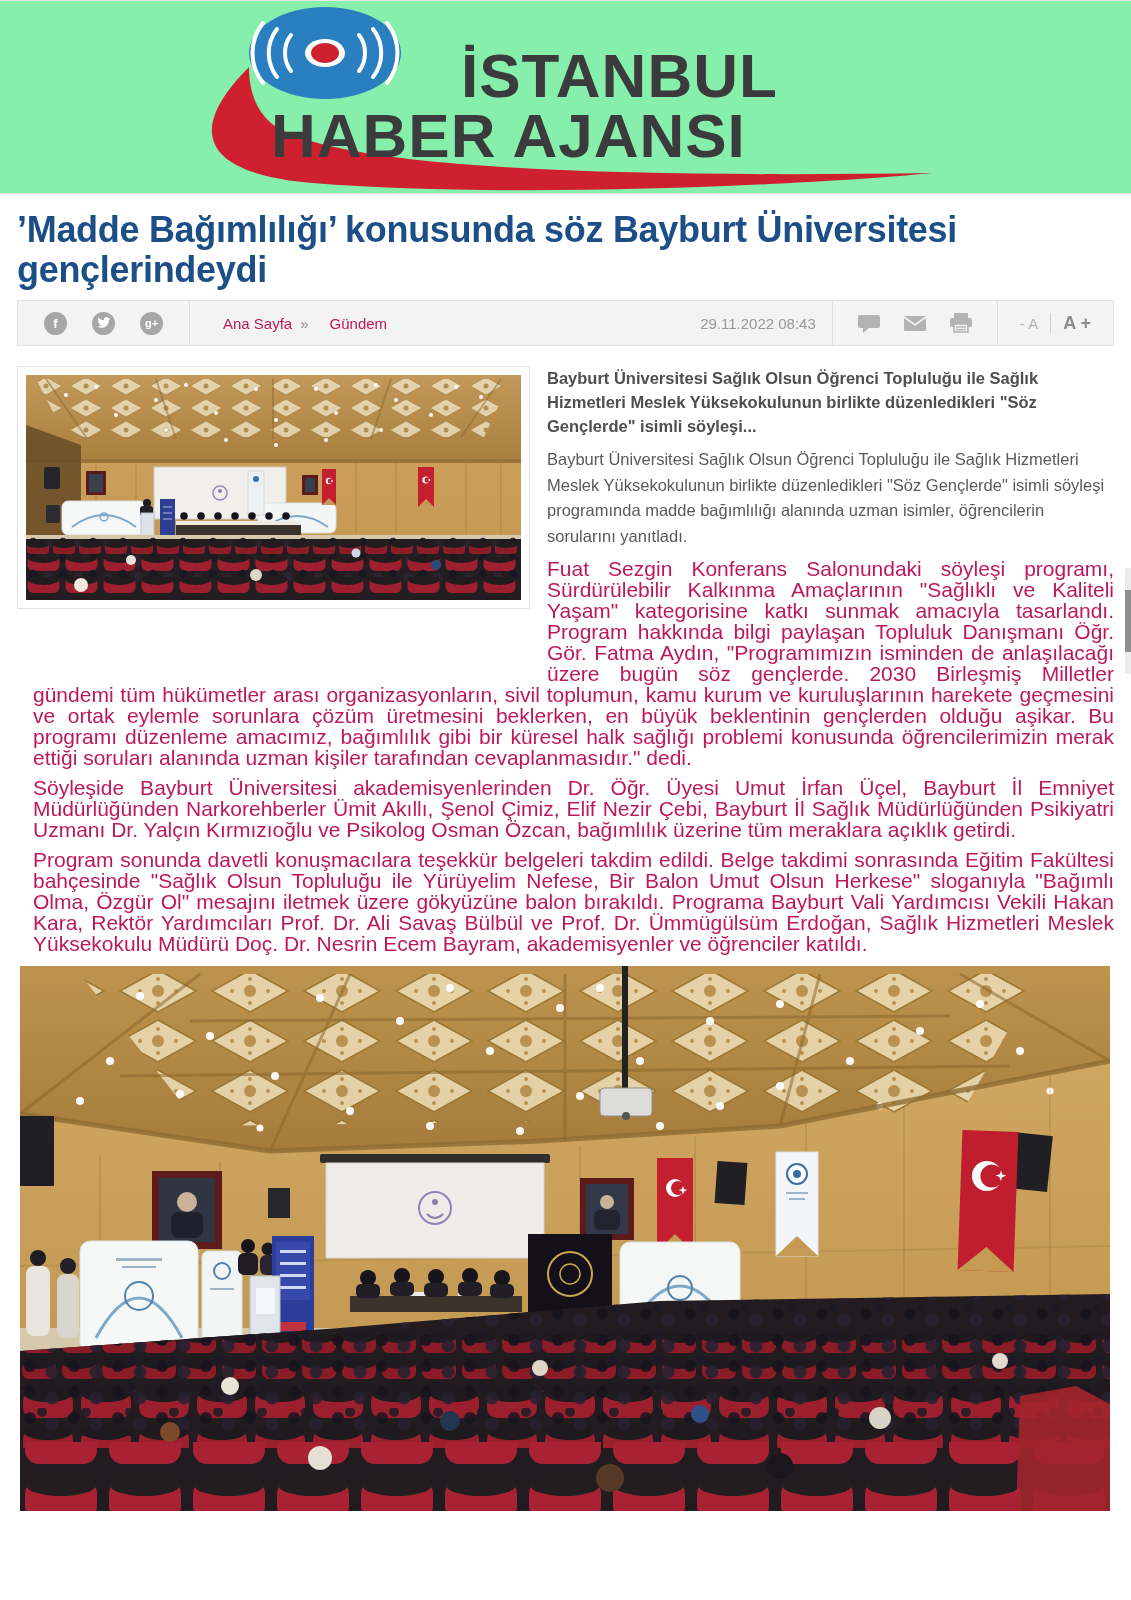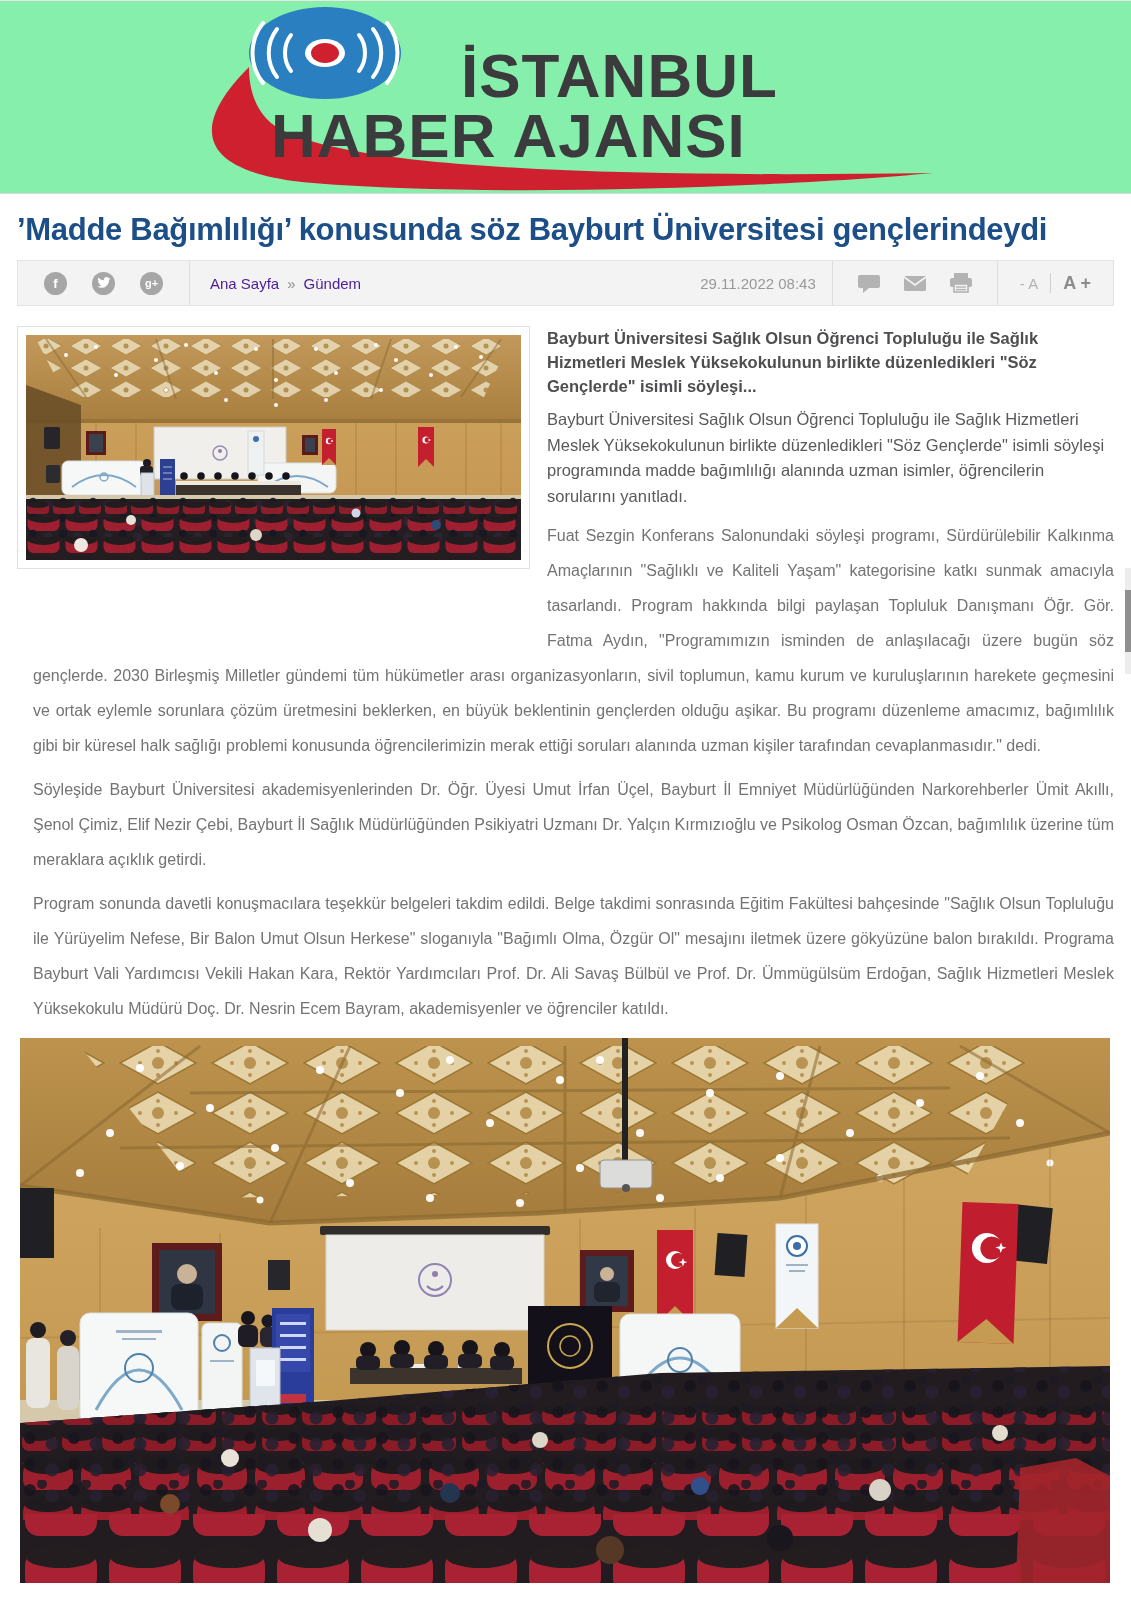--- a/index.html
+++ b/index.html
@@ -15,59 +15,59 @@
     width:100%; padding:4px 16px 2px 0;
     border-top:1px solid #e8e8e8;
     border-bottom:1px solid #d9d9d9;
     display:flex; justify-content:center;
     background:#86efac;
   }
   .logo-svg { display:block; }
   
   .headline {
     margin:16px 17px 10px 17px;
-    font-size:31px; line-height:40px; font-weight:bold;
+    font-size:36px; line-height:40px; font-weight:bold;
     color:#1c4e87; letter-spacing:-0.3px;
   }
   
   .toolbar {
     margin:0 17px; height:46px;
     background:#f3f3f3; border:1px solid #e3e3e3;
     display:flex; align-items:center;
     font-size:15px; color:#8e8e8e;
   }
   .tb-sep { width:1px; align-self:stretch; background:#ddd; }
   .social { display:flex; gap:25px; padding:0 26px; }
   .soc-btn {
     width:23px; height:23px; border-radius:50%;
     background:#a6a6a6; color:#fff;
     display:flex; align-items:center; justify-content:center;
     font-size:13px; font-weight:bold; cursor:pointer;
   }
   .crumb { padding:0 20px; display:flex; gap:8px; align-items:center; flex:1; }
-  .crumb a { color:#4c1d95; text-decoration:none; cursor:pointer; }
+  .crumb a { color:#be185d; text-decoration:none; cursor:pointer;margin-left:13px; }
   .date { padding-right:16px; color:#999;margin-left:32px; }
   .tb-icons { display:flex; gap:22px; padding:0 24px; align-items:center; }
   .tb-icons svg { display:block; cursor:pointer; }
   .fontsize { display:flex; align-items:center; gap:12px; padding:0 22px; }
   .fs-dec { color:#b3b3b3; font-size:15px; cursor:pointer; }
   .fs-bar { width:1px; height:20px; background:#cfcfcf; }
   .fs-inc { color:#8b8b8b; font-size:18px; font-weight:bold; cursor:pointer; }
   
   .article { margin:20px 17px 0 17px; }
   .photo-frame {
     float:left; width:513px; padding:8px;
     border:1px solid #e2e2e2; background:#fff;
     margin:0 17px 70px 0;
   }
   .photo-frame svg, .photo-large svg { display:block; }
   .article p { margin:0 0 9px 16px; }
   p.lead  { font-size:16.5px; line-height:24px; font-weight:bold; color:#4e4e50; }
   p.colp  { font-size:16.5px; line-height:25.5px; color:#58595b; }
-  p.wide  { font-size:16px;  line-height:35px; color:#737373; text-align:justify; }
+  p.wide  { font-size:21px;  line-height:21px; color:#be185d; text-align:justify; }
   .photo-large { margin:12px 0 14px 3px; width:1090px; }
   
   .sb-track { position:absolute; right:0; top:568px; width:6px; height:106px; background:#ececec; }
   .sb-thumb { position:absolute; right:0; top:22px; width:6px; height:62px; background:#8f8f8f; cursor:pointer; }
   .clearfix::after { content:""; display:block; clear:both; }
 </style>
 </head>
 <body>
 
 <header class="site-header">

